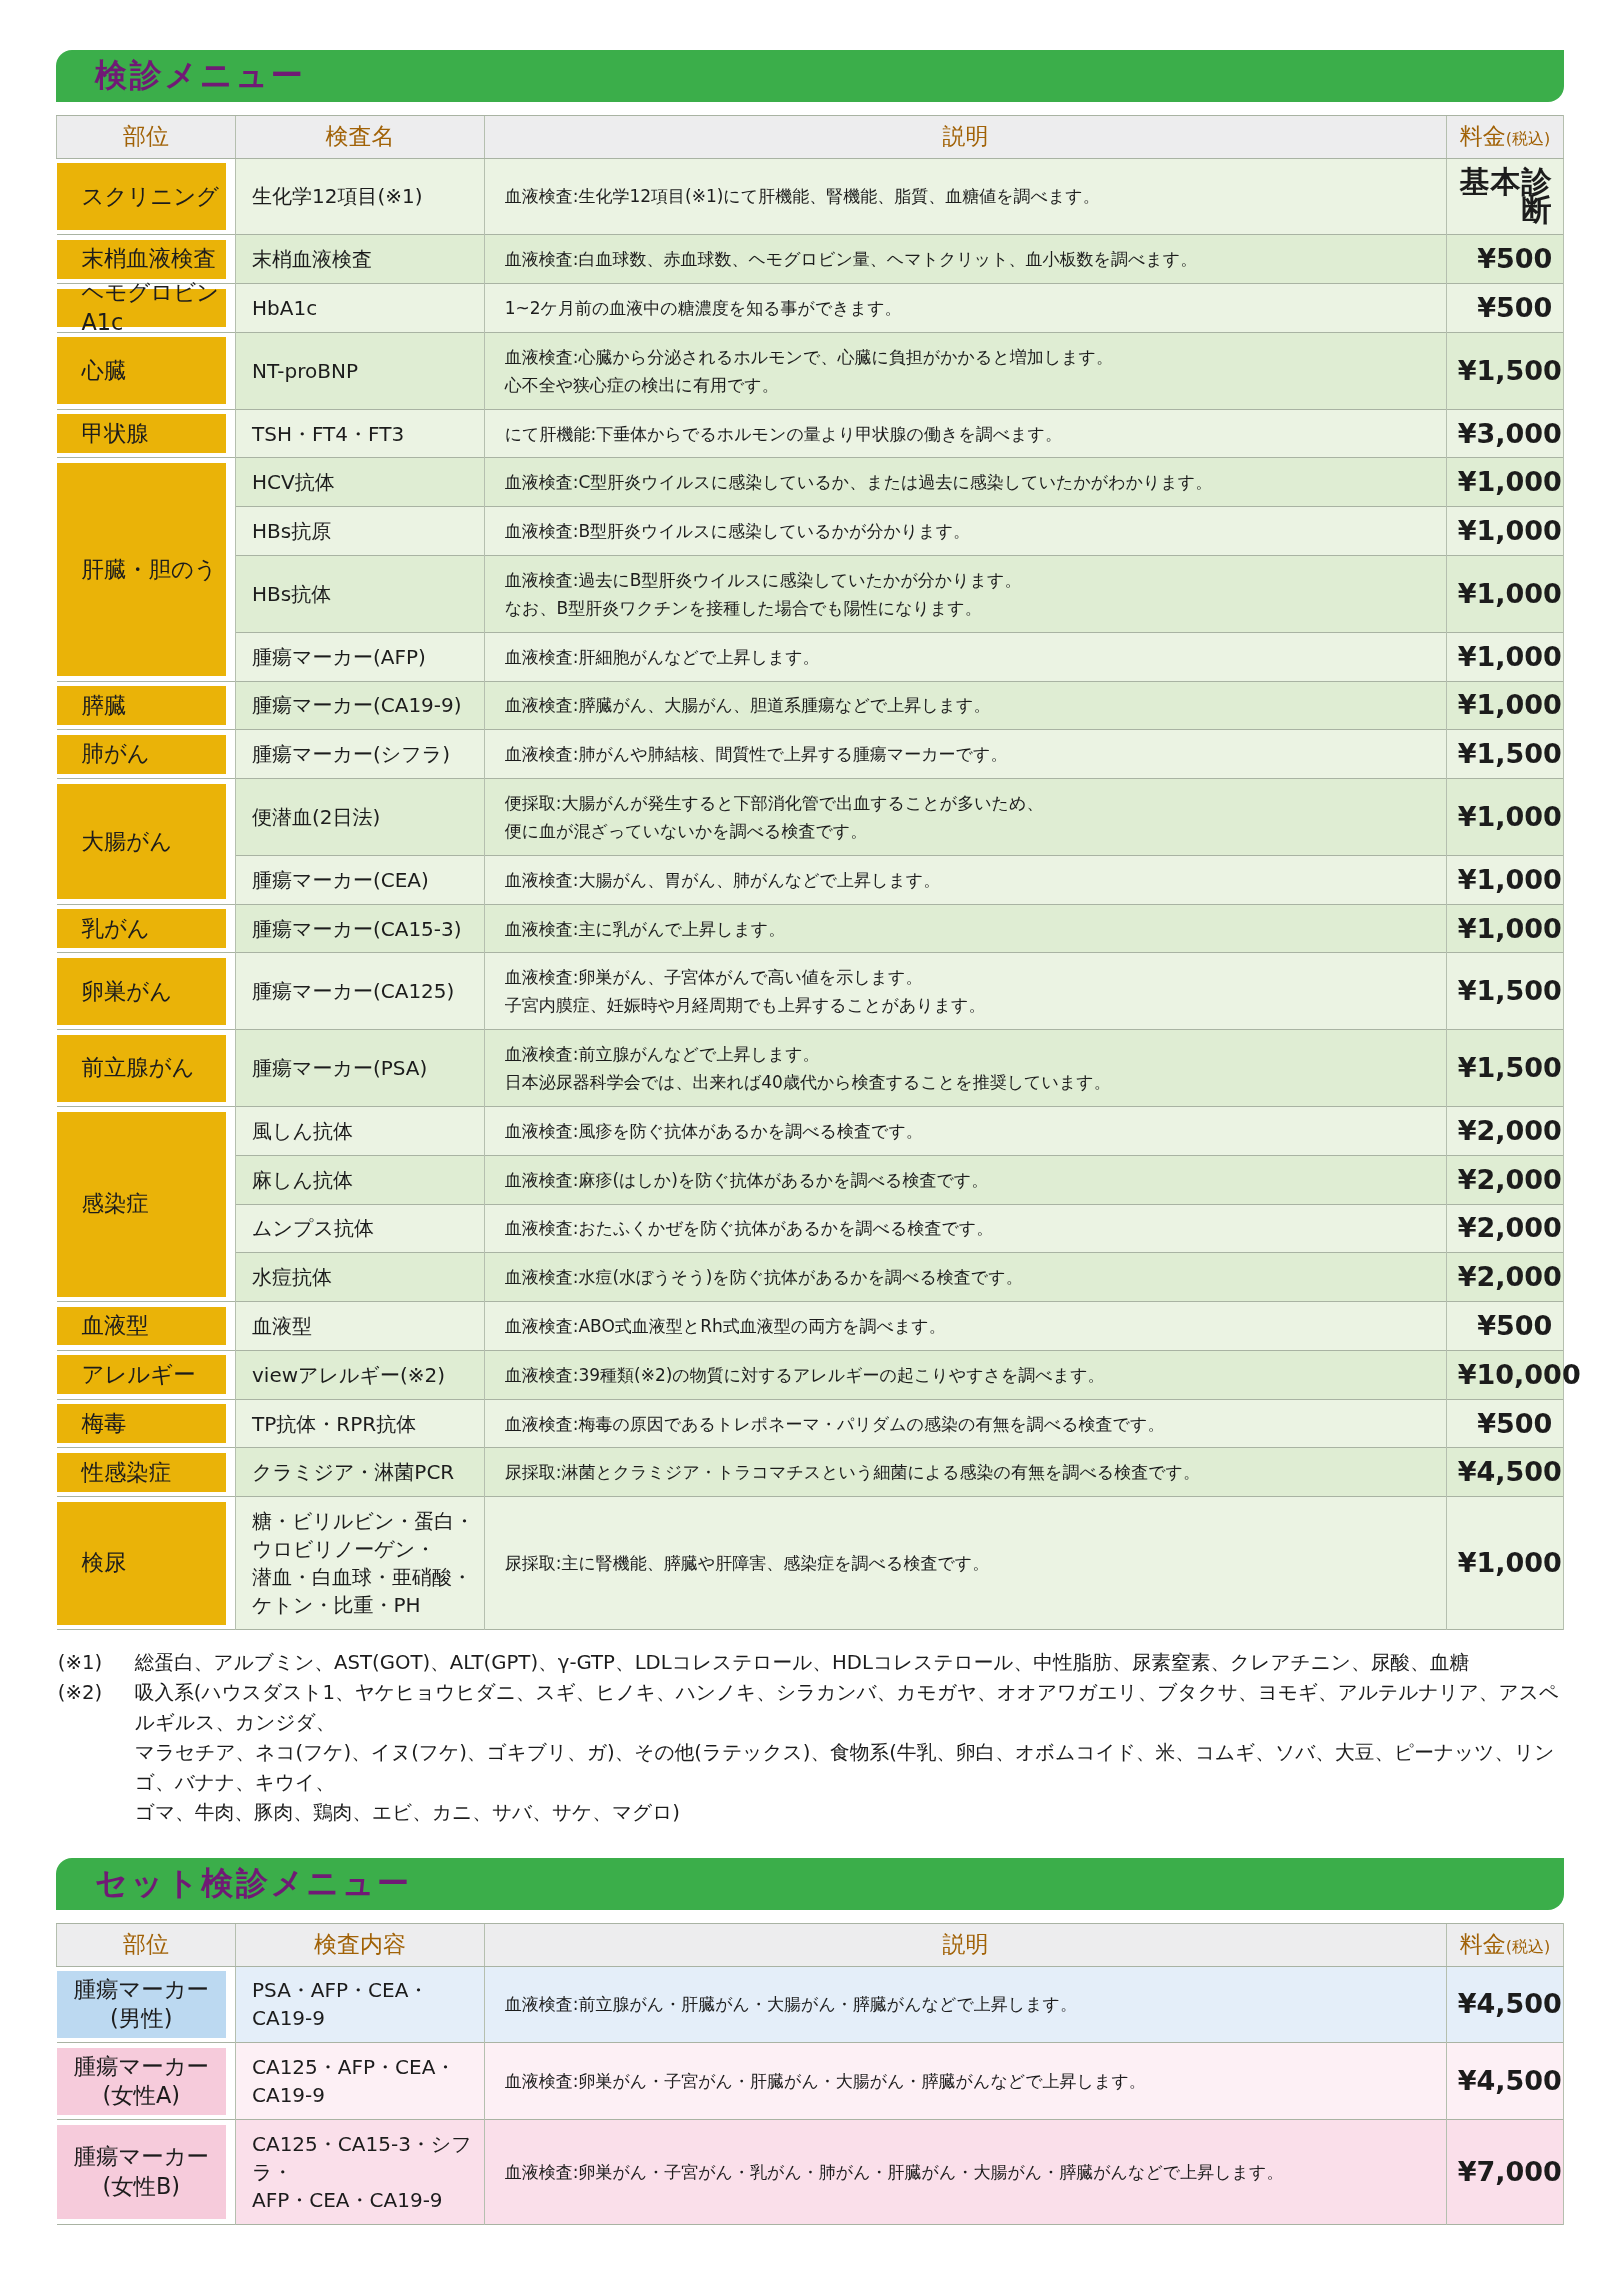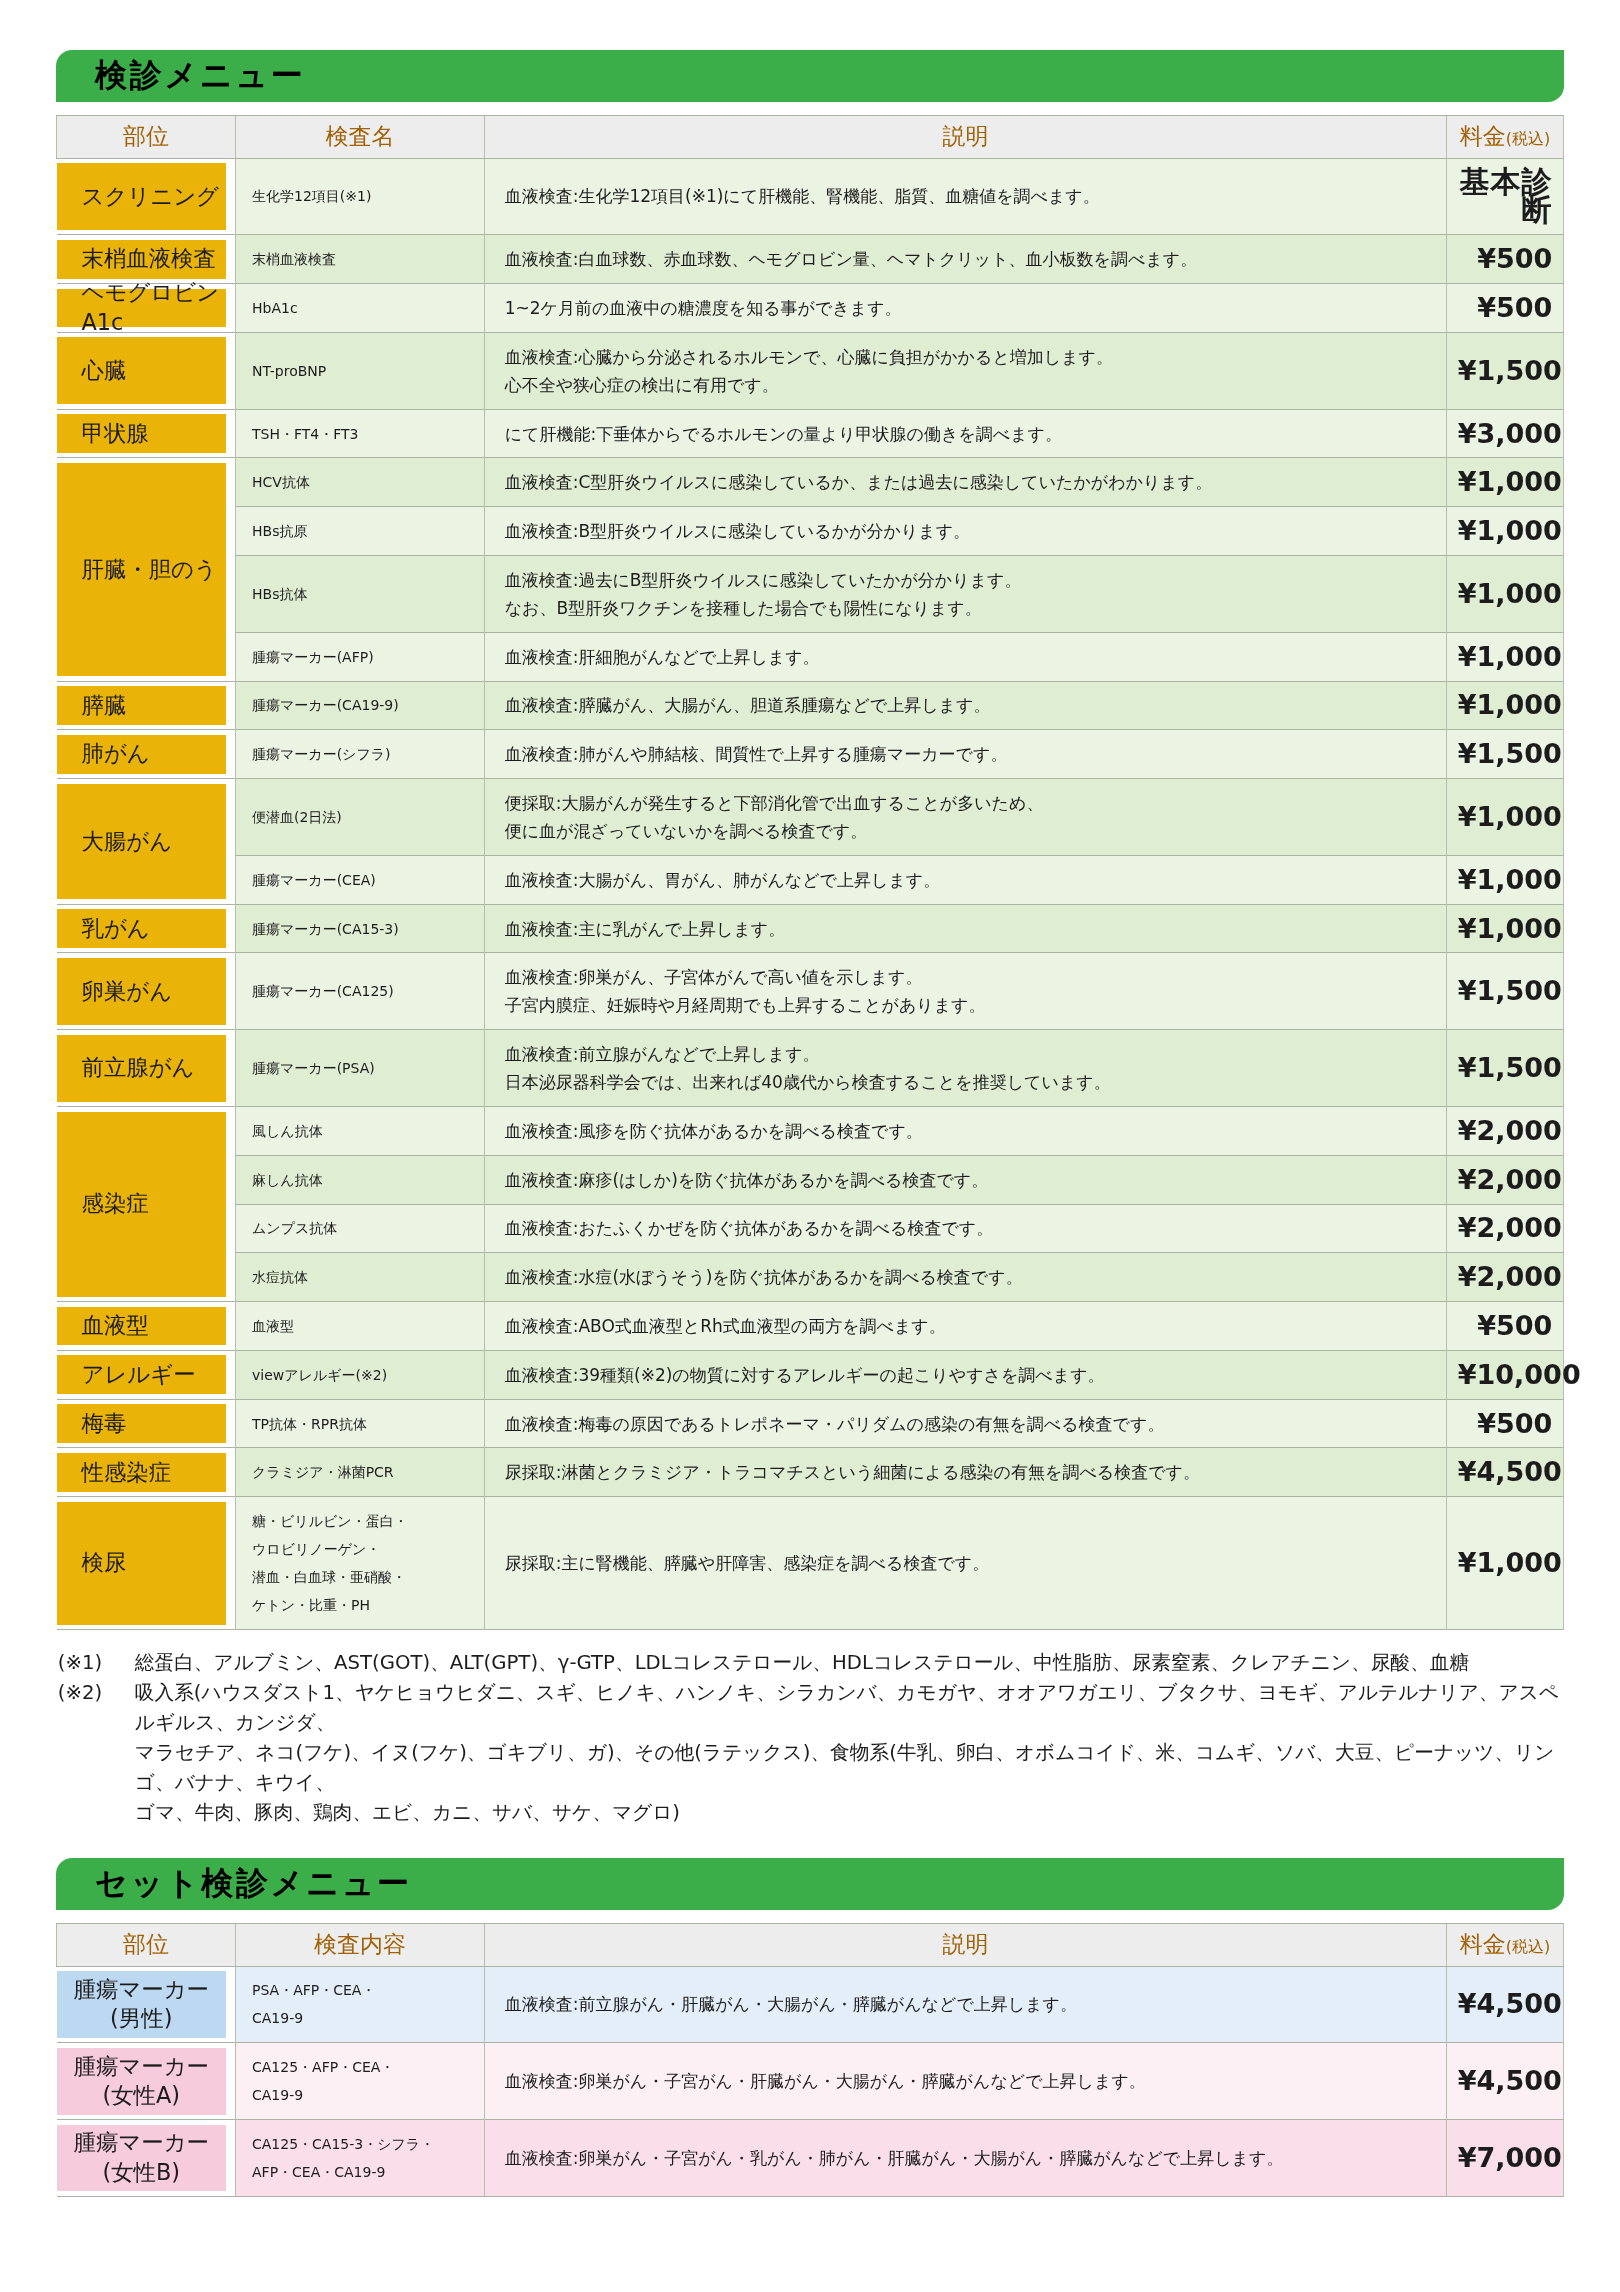--- a/index.html
+++ b/index.html
@@ -11,21 +11,21 @@
   }
   .wrap { padding: 50px 56px 27px 56px; }
 
   .bar {
     height: 52px; background: #3BAE4A;
     border-radius: 16px 0 16px 0;
     display: flex; align-items: center;
     padding-left: 39px; margin-bottom: 12.5px;
   }
   .bar span {
-    color: #000000; font-size: 32px; font-weight: bold; letter-spacing: 2.7px;
+    color: #701a75; font-size: 32px; font-weight: bold; letter-spacing: 2.7px;
   }
 
   table { border-collapse: collapse; table-layout: fixed; width: 1507px; }
   th {
     background: #EDEDEE; font-size: 23px; font-weight: normal;
     height: 43px; text-align: center; color: #a16207;
     border-top: 1.8px solid #A9B3A3; border-bottom: 1.8px solid #A9B3A3;
   }
   th .small { font-size: 16px; }
   th + th, td.test, td.desc, td.price { border-left: 1.8px solid #B5BFAF; }
@@ -38,21 +38,21 @@
   .chip {
     position: absolute; top: 4.5px; bottom: 4.5px; left: 0; right: 9px;
     display: flex; flex-direction: column; justify-content: center;
     font-size: 22.4px; line-height: 29.6px; padding-left: 25px;
   }
   .settable .chip { padding-left: 0; align-items: center; text-align: center; }
   .chip-green { background: #eab308; }
   .chip-blue  { background: #BCD9F1; }
   .chip-pink  { background: #F6CBDB; }
 
-  td.test  { font-size: 14px; line-height: 28px; padding: 9.9px 5.4px 9.9px 16px; }
+  td.test  { font-size: 20px; line-height: 28px; padding: 9.9px 5.4px 9.9px 16px; }
   td.desc  { font-size: 17px; line-height: 28px; padding: 9.9px 9px 9.9px 19.7px; }
   td.price { font-size: 27px; line-height: 28px; font-weight: bold; text-align: right; padding: 9.9px 10.7px; }
   td.price.emph { font-size: 30px; letter-spacing: 0.9px; }
 
   .c-light { background: #EBF3E3; }
   .c-dark  { background: #DFEDD3; }
   .c-blue  { background: #E4EEF9; }
   .c-pinkA { background: #FDF0F5; }
   .c-pinkB { background: #FADFEA; }
 

